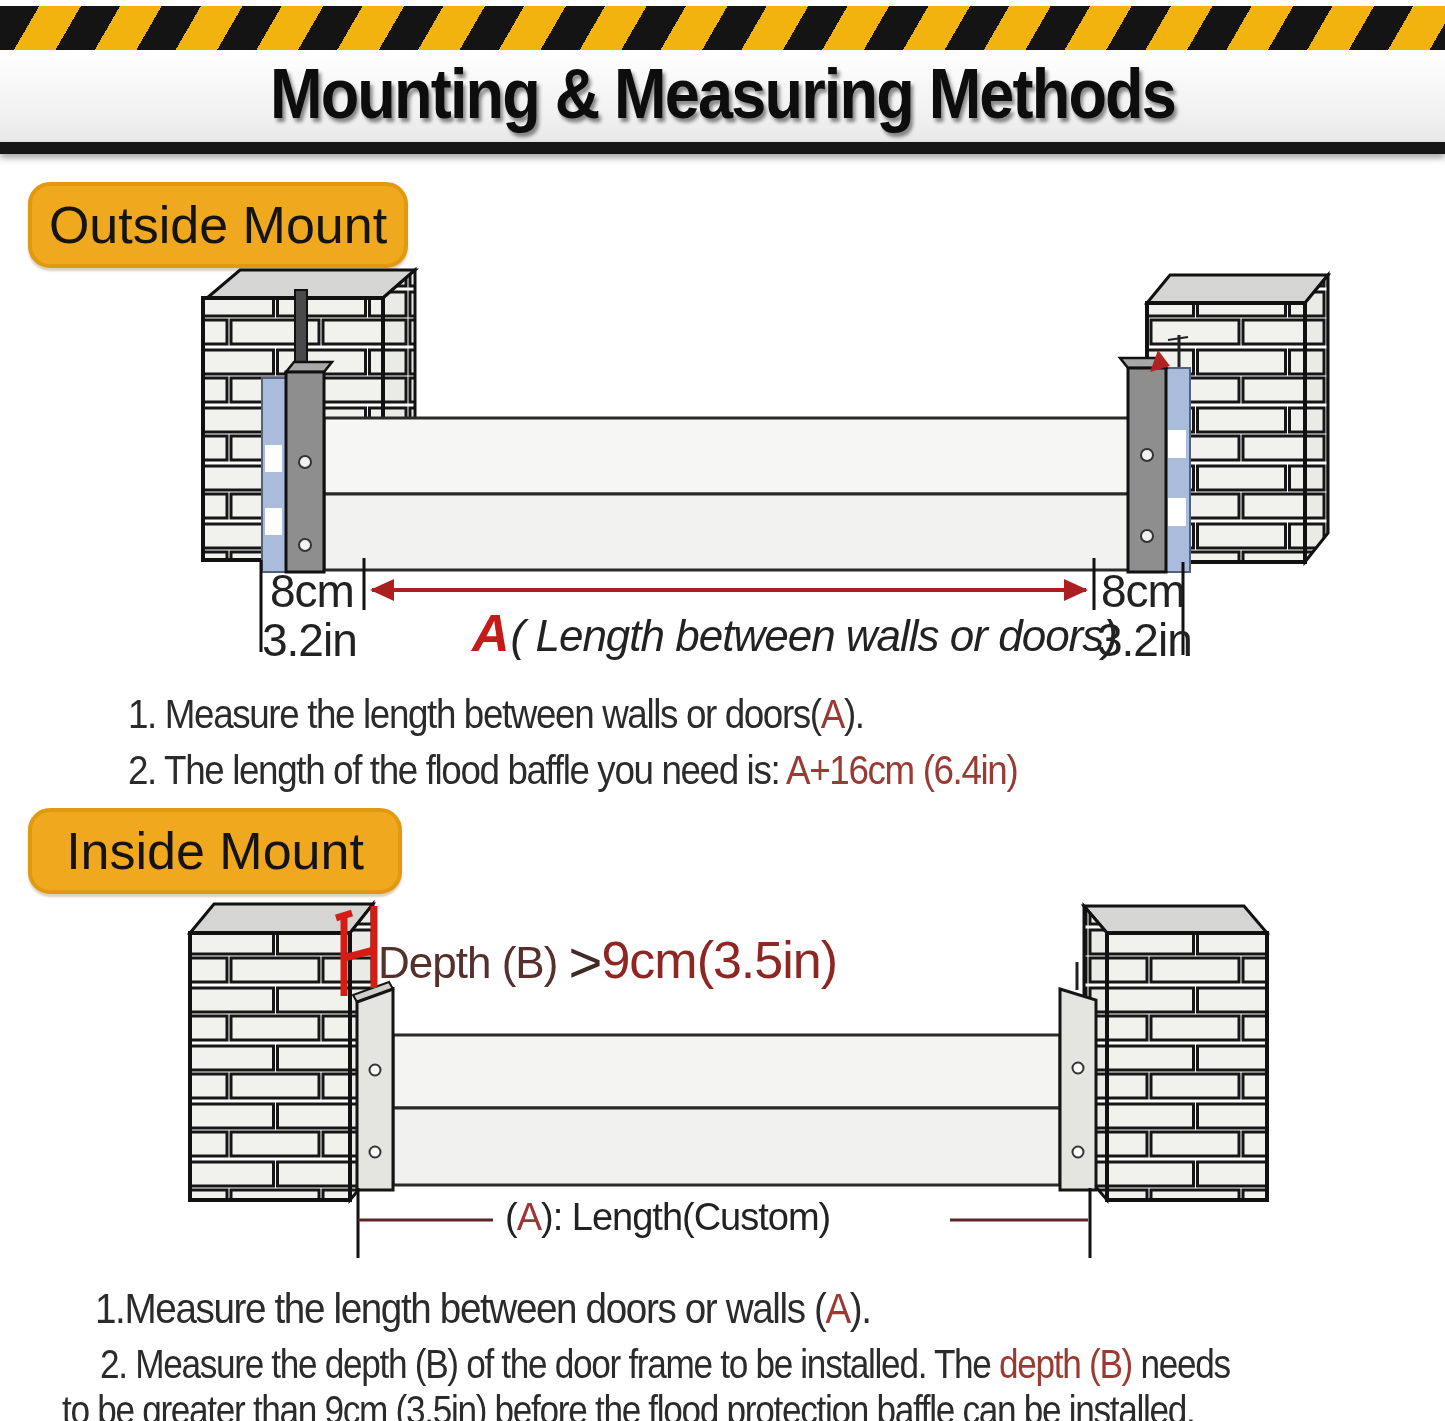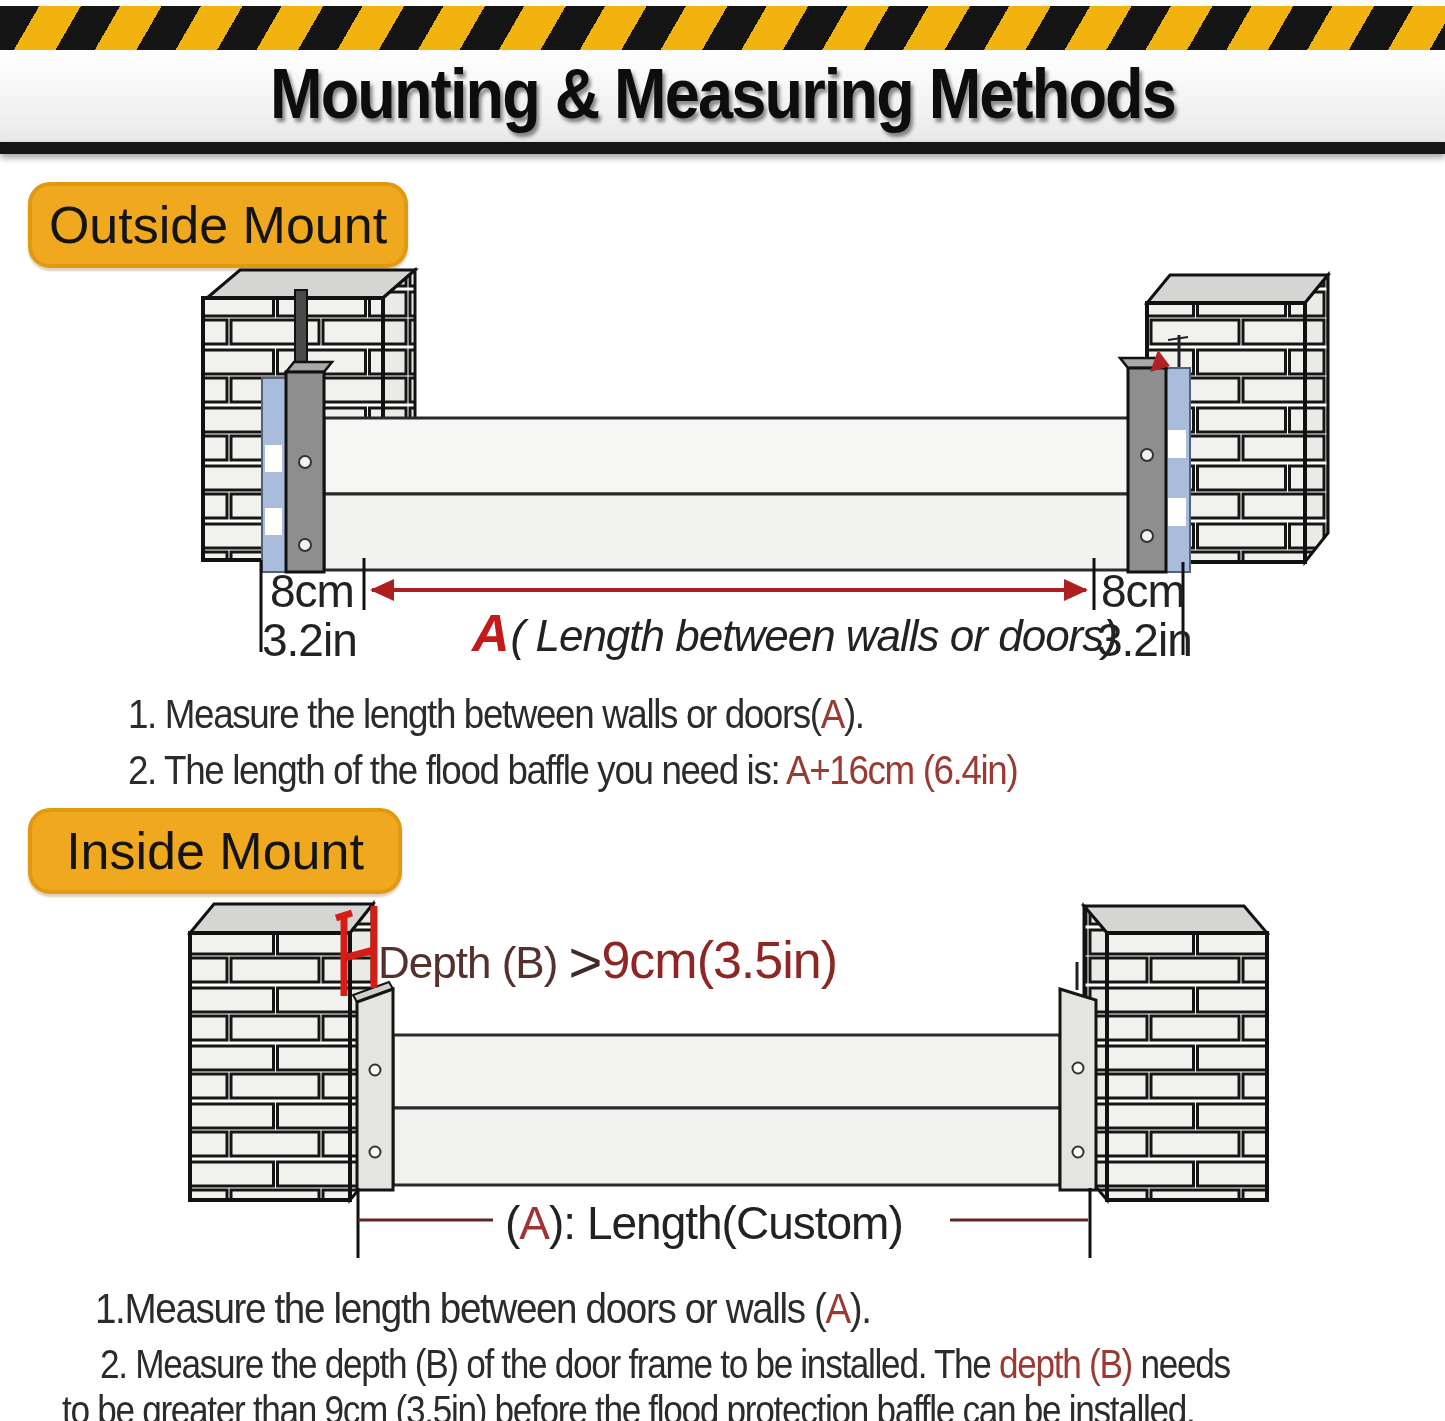--- a/index.html
+++ b/index.html
@@ -33,21 +33,21 @@
   .arrow-label{left:472px;top:603px;font-size:44px;font-style:italic;}
   .arrow-label .big-a{font-size:52px;font-weight:bold;color:#c41a1a;margin-right:2px;}
   .instr{position:absolute;white-space:nowrap;font-size:40px;letter-spacing:-1.5px;color:#2b2b2b;
     transform:scaleX(.92);transform-origin:left;}
   .maroon{color:#9a3a32;}
   .out-step1{left:128px;top:692px;}
   .out-step2{left:128px;top:748px;}
   .depth-label{left:378px;top:928px;font-size:44px;color:#55302c;letter-spacing:-1px;}
   .depth-label .gt{font-size:58px;vertical-align:-4px;color:#3f2a28;}
   .depth-label .dval{font-size:52px;color:#8e2623;}
-  .len-label{left:505px;top:1196px;font-size:46px;}
+  .len-label{left:505px;top:1196px;font-size:38px;}
   .len-label .a-red{color:#a03434;}
   .in-step1{left:95px;top:1285px;font-size:42px;}
   .in-step2{left:100px;top:1342px;transform:scaleX(.88);}
   .in-step3{left:62px;top:1388px;transform:scaleX(.88);}
 </style>
 </head>
 <body>
 
 <div id="screen">
 

